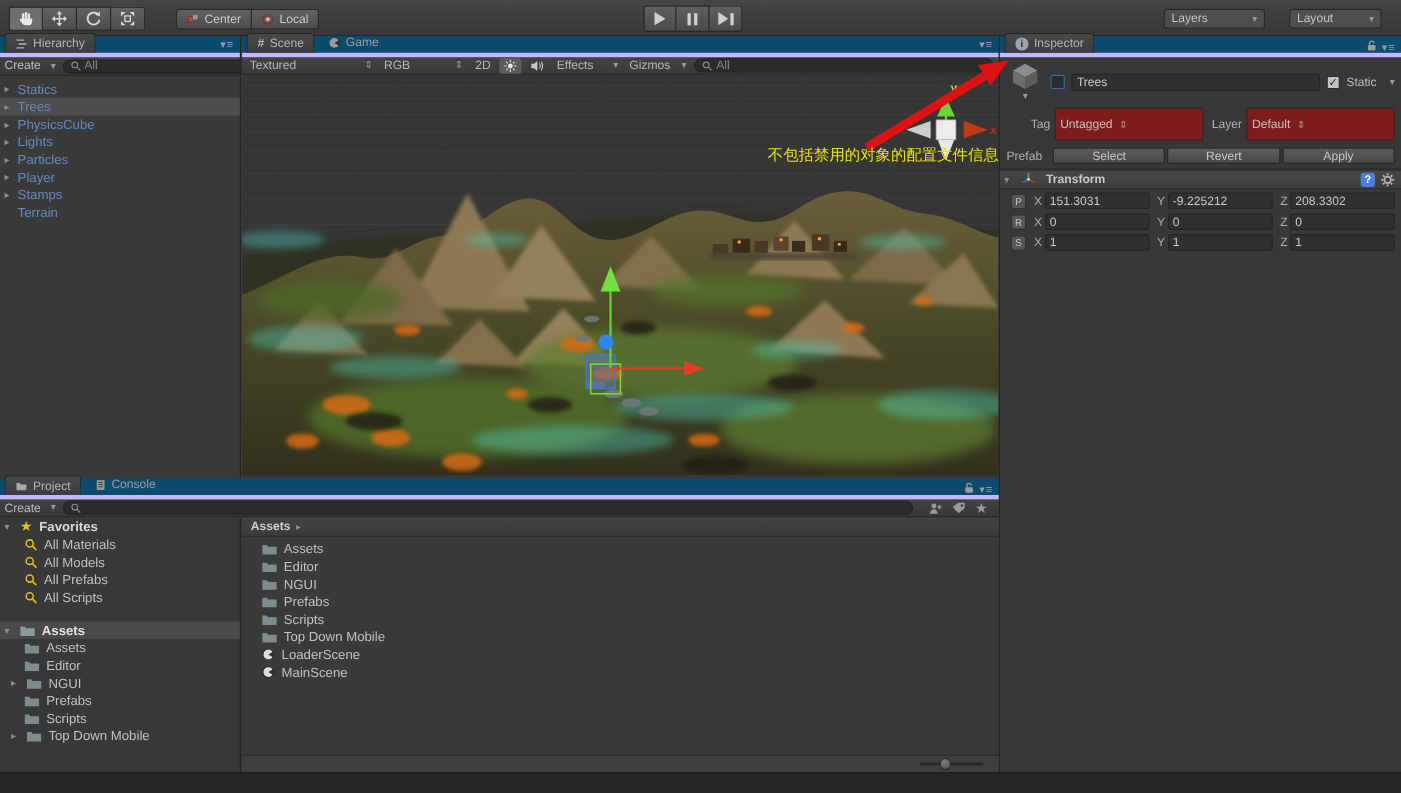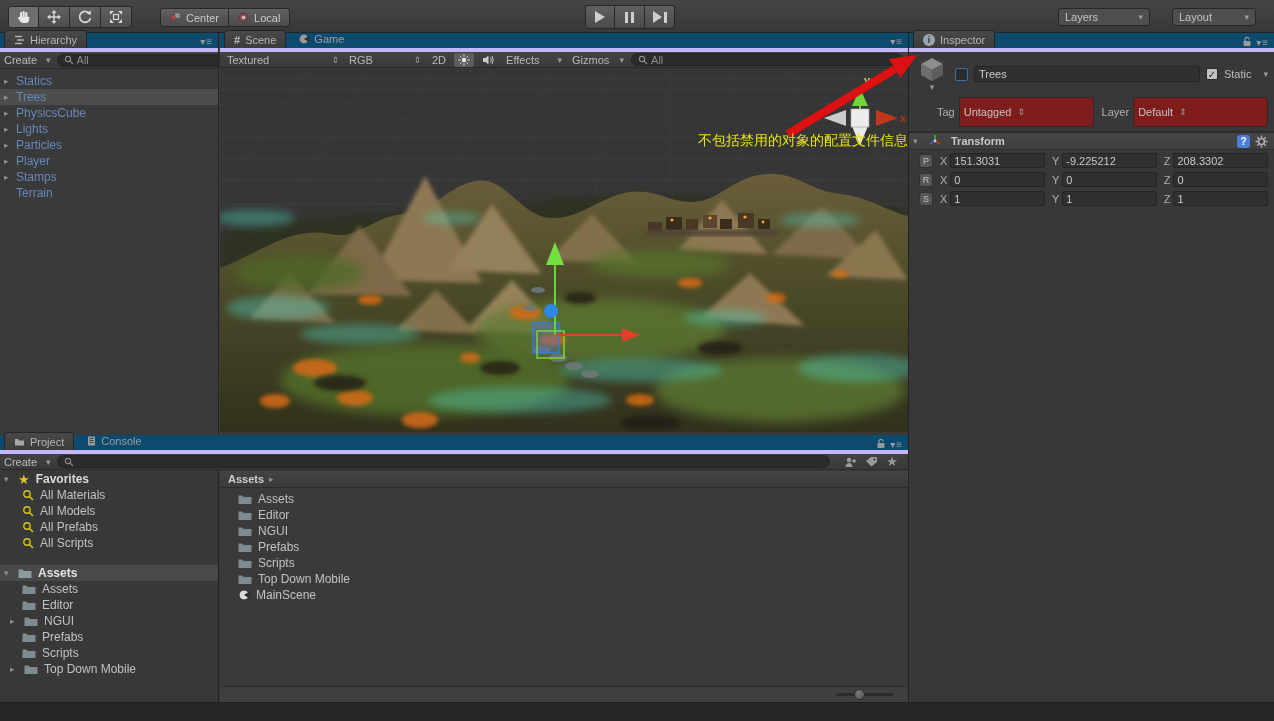--- a/index.html
+++ b/index.html
@@ -510,20 +510,32 @@
         <div class="mini-dd">
           <span>Untagged</span>
           <span class="caret">⇕</span>
         </div>
         <span style="color:#b2b2b2;margin-left:4px;">Layer</span>
         <div class="mini-dd">
           <span>Default</span>
           <span class="caret">⇕</span>
         </div>
       </div>
+      <div class="prefab-row">
+        <span class="prefab-label">Prefab</span>
+        <div class="pfbtn">
+            <span>Select</span>
+          </div>
+        <div class="pfbtn">
+            <span>Revert</span>
+          </div>
+        <div class="pfbtn">
+            <span>Apply</span>
+          </div>
+      </div>
     </div>
 
     <div class="comp-header">
       <span class="foldicon">▾</span>
       <svg width="14" height="14" viewBox="0 0 14 14">
         <path d="M7,7 L7,1" stroke="#4fae3c" stroke-width="1.6"></path>
         <path d="M7,7 L12.5,10" stroke="#c03226" stroke-width="1.6"></path>
         <path d="M7,7 L1.5,10" stroke="#3464c8" stroke-width="1.6"></path>
         <circle cx="7" cy="7" r="1.4" fill="#c8c8c8"></circle>
       </svg>
@@ -741,20 +753,28 @@
               <path d="M0.5,1.5 h4 l1.2,1.6 h7.8 v7 h-13 z" fill="#7d8c90"></path>
             </svg>
           <span>Top Down Mobile</span>
         </div>
         <div class="arow">
           <svg width="12" height="12" viewBox="0 0 12 12">
             <circle cx="6" cy="6" r="5" fill="#dcdcdc"></circle>
               <path d="M6,6 L11.5,2.5 L11.5,9.5 Z" fill="#2e2e2e"></path>
               <circle cx="6" cy="6" r="5" fill="none" stroke="#2e2e2e" stroke-width="1"></circle>
           </svg>
+          <span>LoaderScene</span>
+        </div>
+        <div class="arow">
+          <svg width="12" height="12" viewBox="0 0 12 12">
+            <circle cx="6" cy="6" r="5" fill="#dcdcdc"></circle>
+              <path d="M6,6 L11.5,2.5 L11.5,9.5 Z" fill="#2e2e2e"></path>
+              <circle cx="6" cy="6" r="5" fill="none" stroke="#2e2e2e" stroke-width="1"></circle>
+          </svg>
           <span>MainScene</span>
         </div>
       </div>
       <div class="proj-footer">
         <div class="zoomslider">
           <div class="zoomknob"></div>
         </div>
       </div>
     </div>
   </div>

